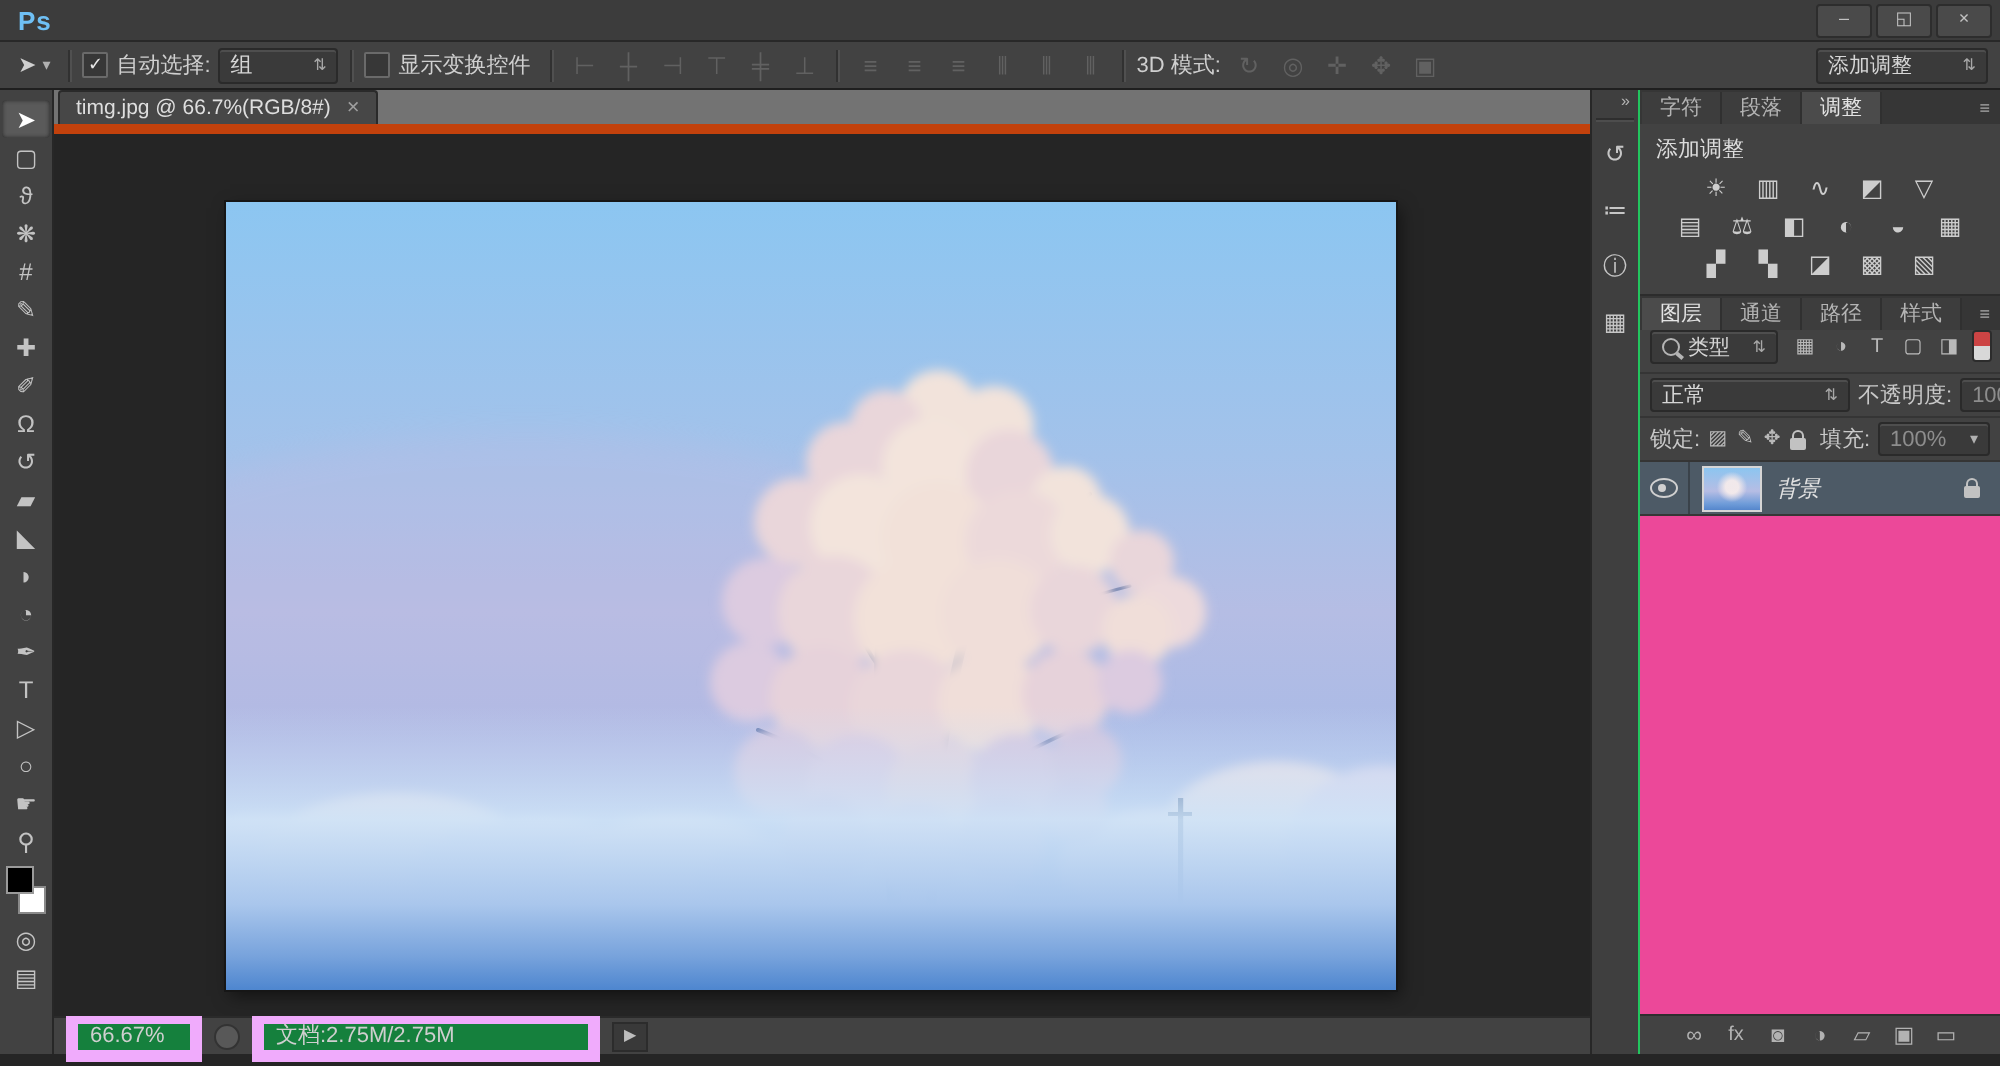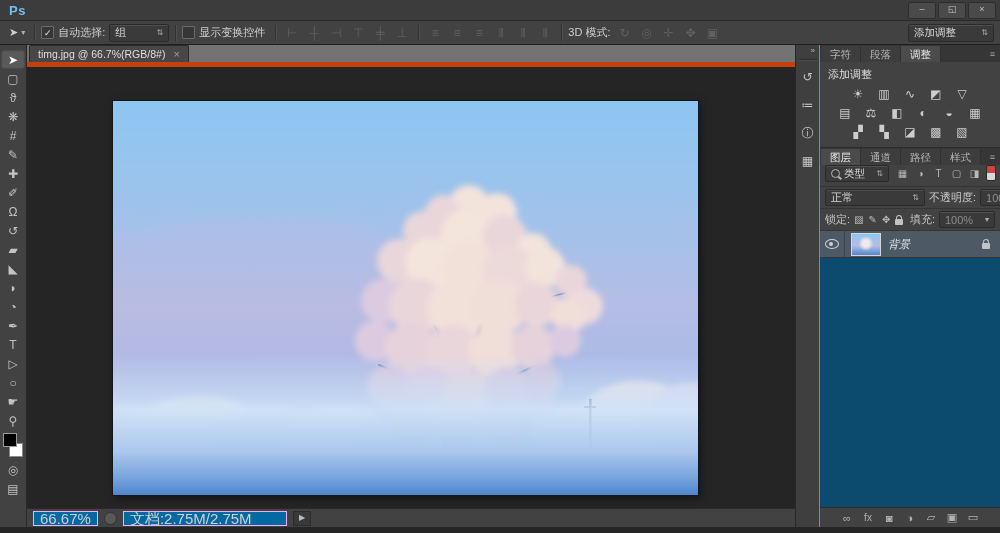--- a/index.html
+++ b/index.html
@@ -52,21 +52,21 @@
   .doc-tab{height:16px;background:#474747;border:1px solid #2a2a2a;border-bottom:none;display:flex;align-items:center;gap:8px;
     padding:0 8px;font-size:10.5px;color:#dedede;border-radius:2px 2px 0 0}
   .tab-close{color:#9e9e9e;font-size:11px}
   .canvas{flex:1;background:#252525;position:relative;overflow:hidden}
   .photo{position:absolute;left:86px;top:34px;width:585px;height:394px;
     box-shadow:0 0 0 1px #161616, 2px 3px 8px rgba(0,0,0,.5)}
   .photo svg{display:block}
 
   
   .statusbar{height:18px;background:#424242;border-top:1px solid #2a2a2a;display:flex;align-items:center;gap:6px;padding:0 6px;flex:none}
-  .status-field{background:#0369a1;border:1px solid #f0abfc;height:13px;line-height:13px;padding:0 6px;color:#cfcfcf;font-size:15px}
+  .status-field{background:#15803d;border:6px solid #f0abfc;height:13px;line-height:13px;padding:0 6px;color:#cfcfcf;font-size:11px}
   .status-zoom{min-width:44px}
   .status-circle{width:11px;height:11px;border-radius:50%;background:#585858;border:1px solid #333;flex:none}
   .status-doc{min-width:150px;text-align:left}
   .status-arrow{font-size:8px;color:#bdbdbd;background:#393939;border:1px solid #2c2c2c;height:13px;line-height:12px;padding:0 5px}
 
   
   .dockstrip{width:23px;background:#3f3f3f;border-left:1px solid #272727;display:flex;flex-direction:column;align-items:center;flex:none}
   .dock-collapse{height:12px;font-size:8px;color:#b5b5b5;align-self:flex-end;padding-right:4px;line-height:12px}
   .dock-sep{width:19px;height:1px;background:#2e2e2e;box-shadow:0 1px 0 #4d4d4d;margin:2px 0}
   .dock-icon{width:20px;height:22px;display:flex;align-items:center;justify-content:center;color:#c6c6c6;font-size:12px}
@@ -97,21 +97,21 @@
   .blend-row,.lock-row{height:21px;display:flex;align-items:center;gap:4px;padding:0 5px;border-bottom:1px solid #353535;flex:none}
   .blend-dd{min-width:88px;height:15px}
   .mini-field{height:15px;min-width:44px;justify-content:space-between}
   .dim{color:#8d8d8d}
   .row-label{color:#c8c8c8;white-space:nowrap}
   .lock-icons{display:flex;gap:5px;align-items:center}
   .lock-glyph{color:#b9b9b9;font-size:10px}
   .mini-lock{width:8px;height:6px;background:#c2c2c2;border-radius:1px;position:relative;margin-top:4px;flex:none}
   .mini-lock::before{content:"";position:absolute;left:1px;top:-4px;width:4px;height:4px;border:1.5px solid #c2c2c2;border-bottom:none;border-radius:3px 3px 0 0}
 
-  .layer-list{flex:1;background:#0c4a6e;min-height:0;display:flex;flex-direction:column}
+  .layer-list{flex:1;background:#ec4899;min-height:0;display:flex;flex-direction:column}
   .layer-row{height:26px;display:flex;align-items:center;gap:0;border-bottom:1px solid #363636;flex:none}
   .layer-row.active{background:#4d5a66}
   .eye-cell{width:24px;display:flex;align-items:center;justify-content:center;border-right:1px solid #3a424a;align-self:stretch}
   .eye{width:12px;height:8px;border:1px solid #d0d0d0;border-radius:50%;position:relative}
   .eye::after{content:"";position:absolute;left:3px;top:1.5px;width:4px;height:4px;border-radius:50%;background:#d0d0d0}
   .layer-thumb{width:28px;height:21px;margin:0 7px 0 6px;border:1px solid #d6d6d6;flex:none;
     background:
       radial-gradient(circle at 50% 45%, rgba(245,235,235,.95) 0 18%, rgba(245,235,235,0) 42%),
       linear-gradient(180deg,#8cc5f0 0%,#b6bde4 55%,#6f9cd9 85%,#5586cc 100%)}
   .layer-name{font-style:italic;color:#e2e2e2;font-size:11px}

